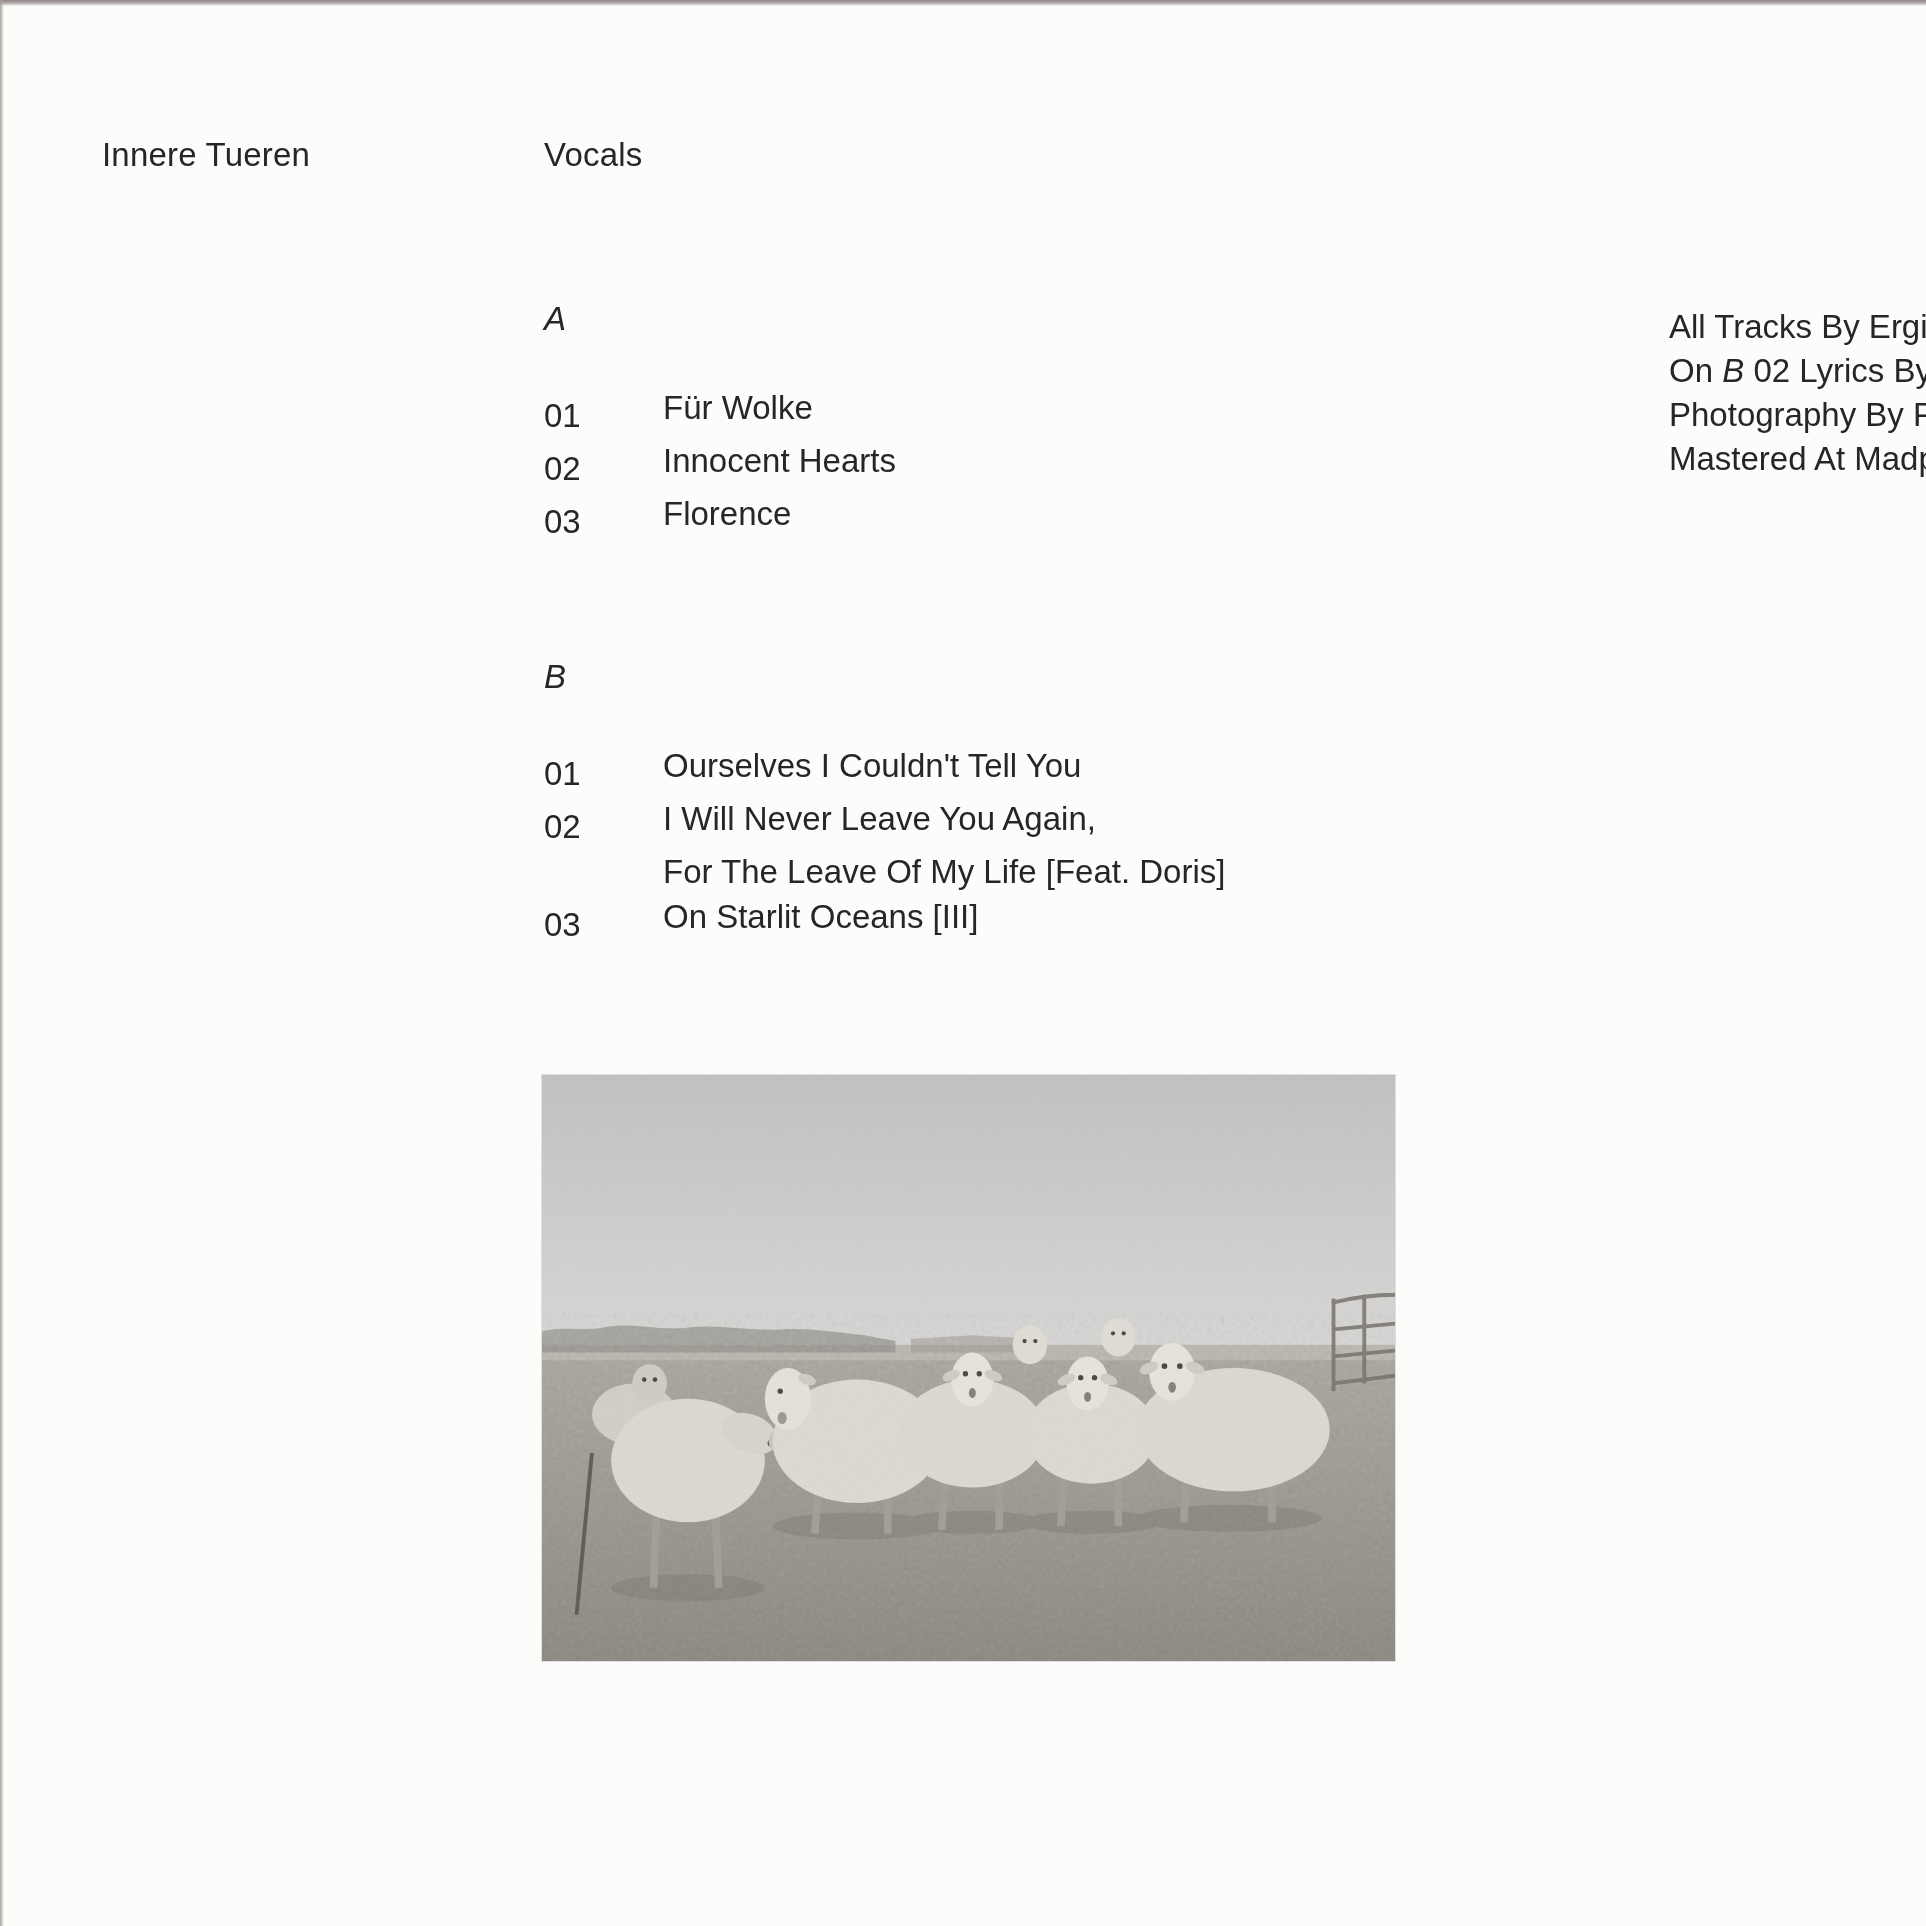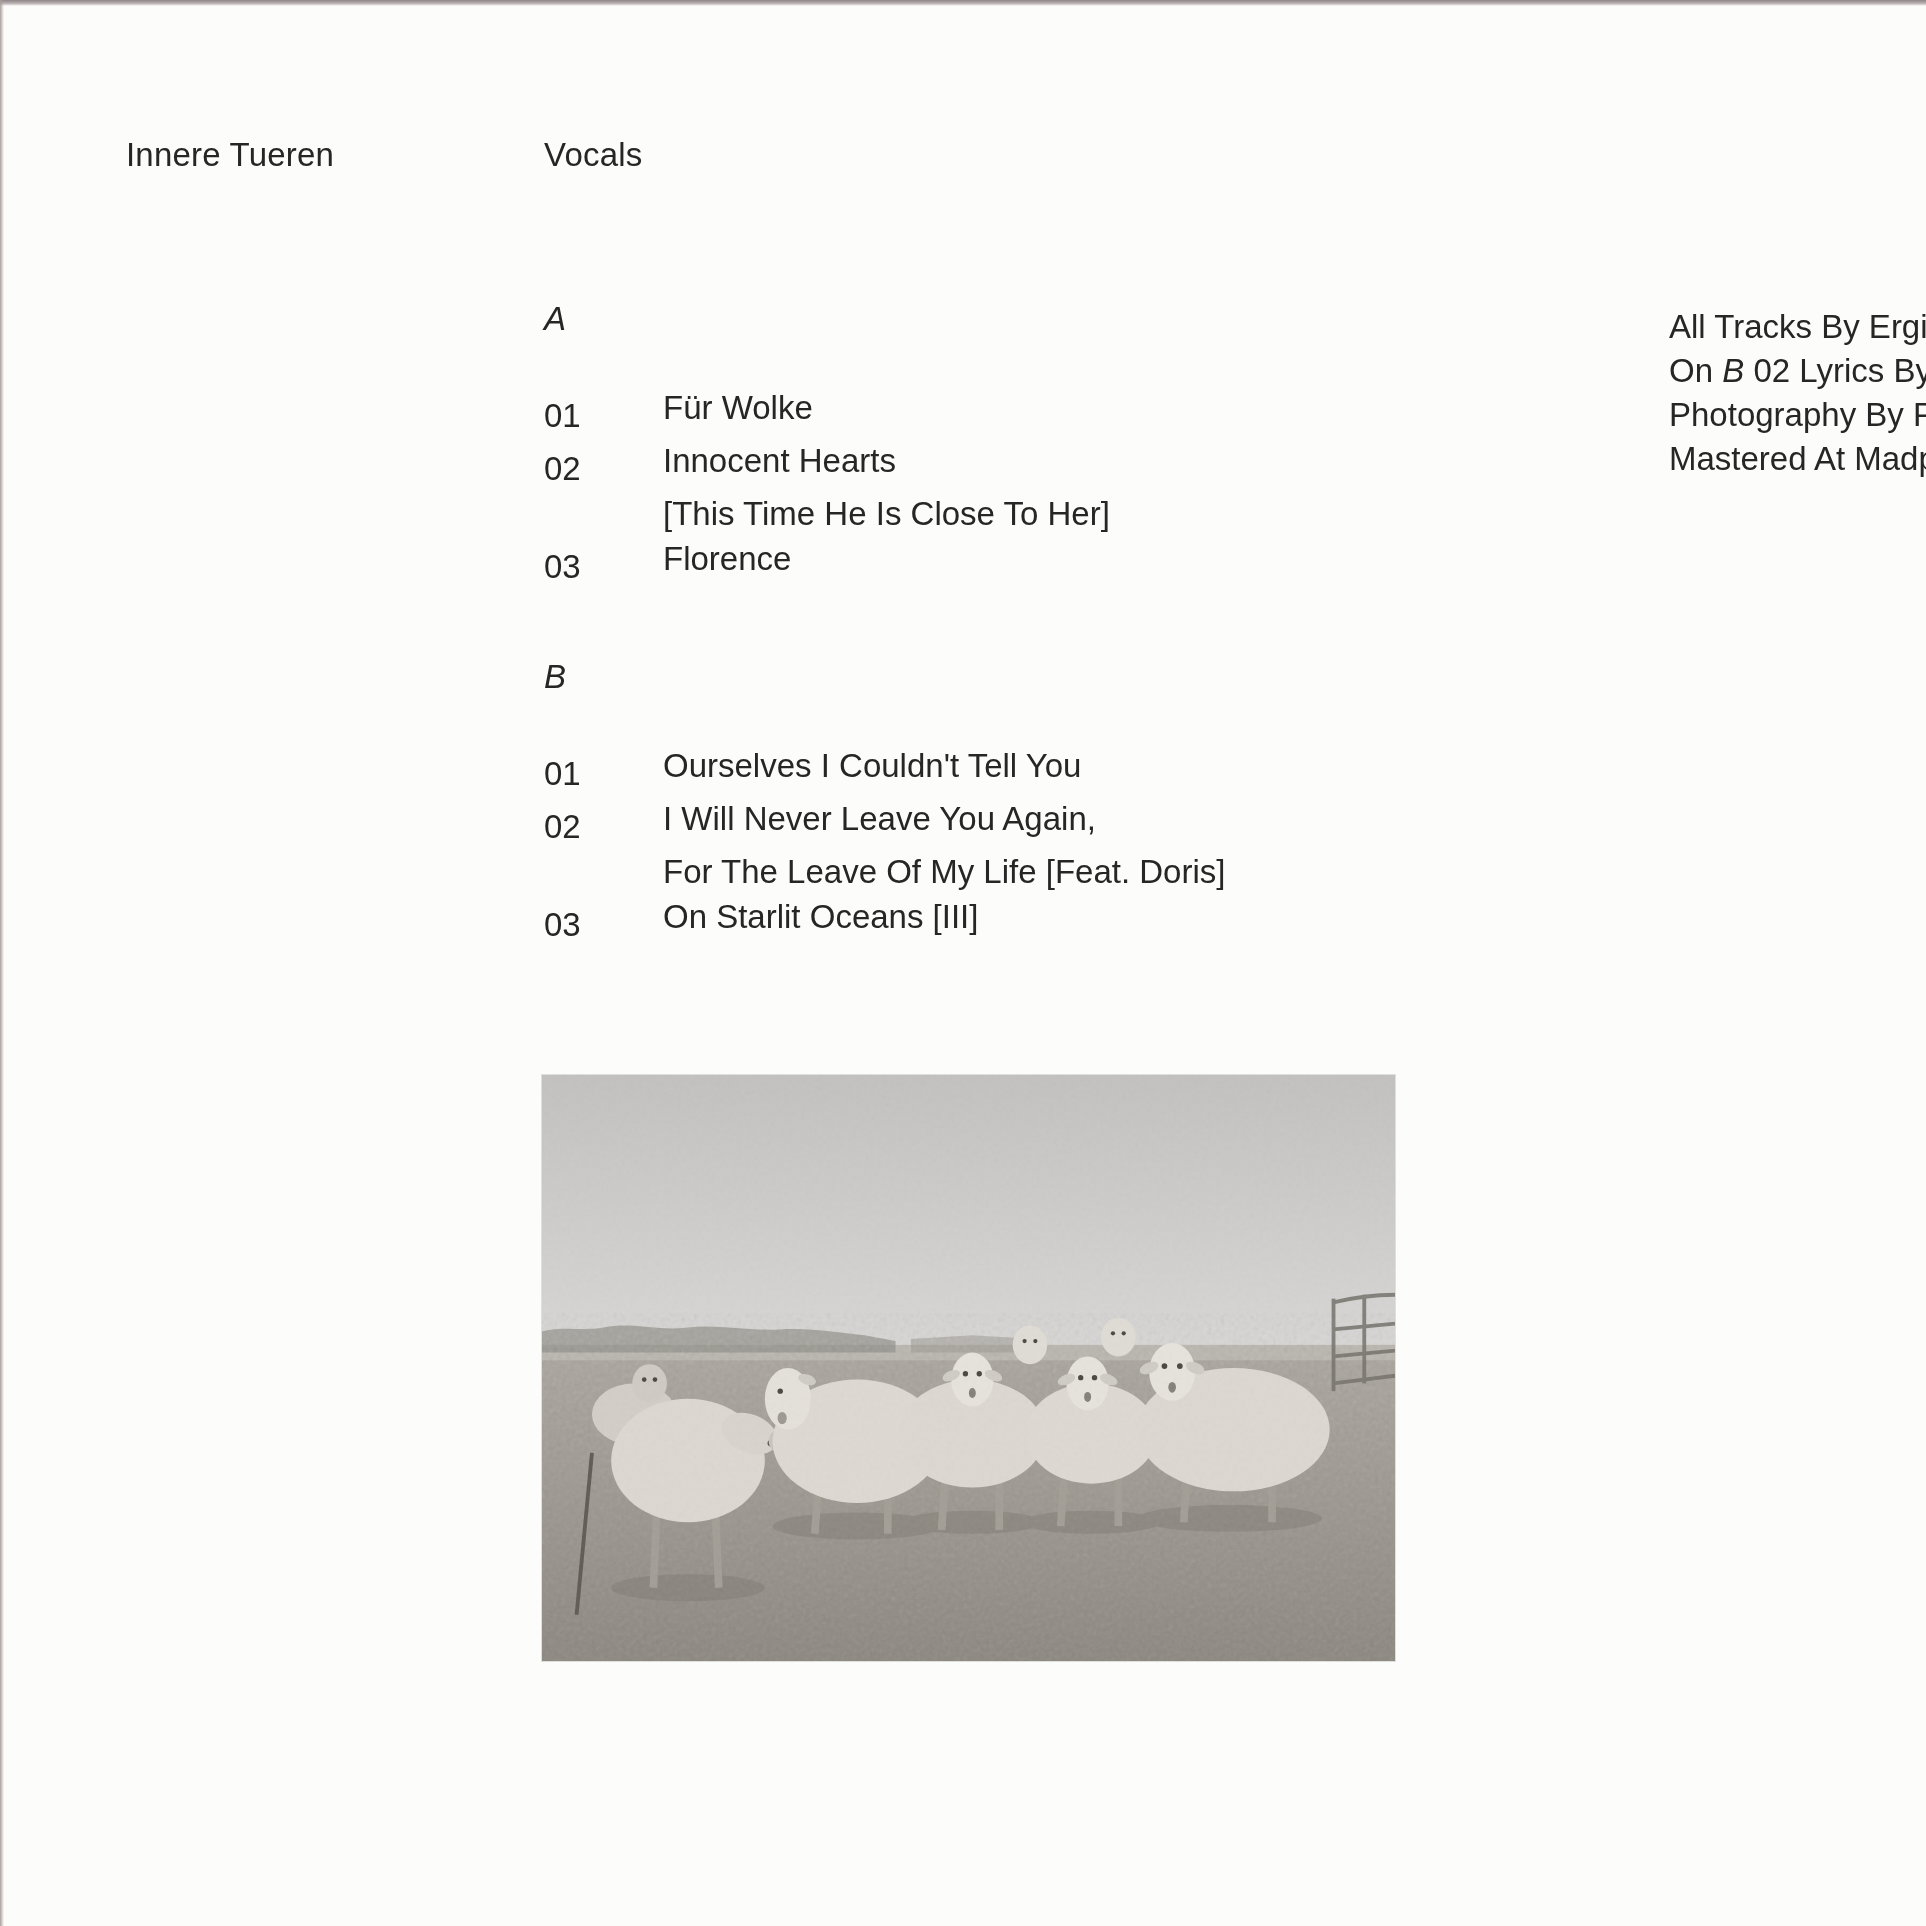--- a/index.html
+++ b/index.html
@@ -8,21 +8,21 @@
     background:#fcfcfa;
     font-family:"Liberation Sans",sans-serif;
     color:#262626;
     -webkit-font-smoothing:antialiased;
   }
   .abs{position:absolute;}
   
   .edge-top{left:0;top:0;width:2928px;height:5.8px;background:linear-gradient(to bottom,#8d8487 0%,#b9b0b0 55%,rgba(200,192,192,0) 100%);}
   .edge-left{left:0;top:0;width:3.9px;height:2867px;background:linear-gradient(to right,#a89f9b 0%,rgba(168,159,155,0) 100%);}
 
-  .artist{left:102px;top:136px;font-size:33px;letter-spacing:0.2px;margin-left:24px;}
+  .artist{left:102px;top:136px;font-size:33px;letter-spacing:0.2px;}
   .album{left:544px;top:136px;font-size:33px;letter-spacing:0.2px;}
 
   .side-label{left:544px;font-size:33px;font-style:italic;}
   #side-a-label{top:300px;}
   #side-b-label{top:658px;}
 
   .tracks{left:544px;font-size:33px;line-height:45px;}
   #tracks-a{top:385px;}
   #tracks-b{top:743px;}
   .trow{display:flex;}
@@ -48,24 +48,20 @@
 
   <div class="abs side-label" id="side-a-label">A</div>
   <div class="abs tracks" id="tracks-a">
     <div class="trow">
         <span class="tnum">01</span>
         <span>Für Wolke</span>
       </div>
     <div class="trow">
         <span class="tnum">02</span>
         <span>Innocent Hearts</span>
-      </div>
-    <div class="trow">
-        <span class="tnum"></span>
-        <span>[This Time He Is Close To Her]</span>
       </div>
     <div class="trow">
         <span class="tnum">03</span>
         <span>Florence</span>
       </div>
   </div>
 
   <div class="abs side-label" id="side-b-label">B</div>
   <div class="abs tracks" id="tracks-b">
     <div class="trow">

